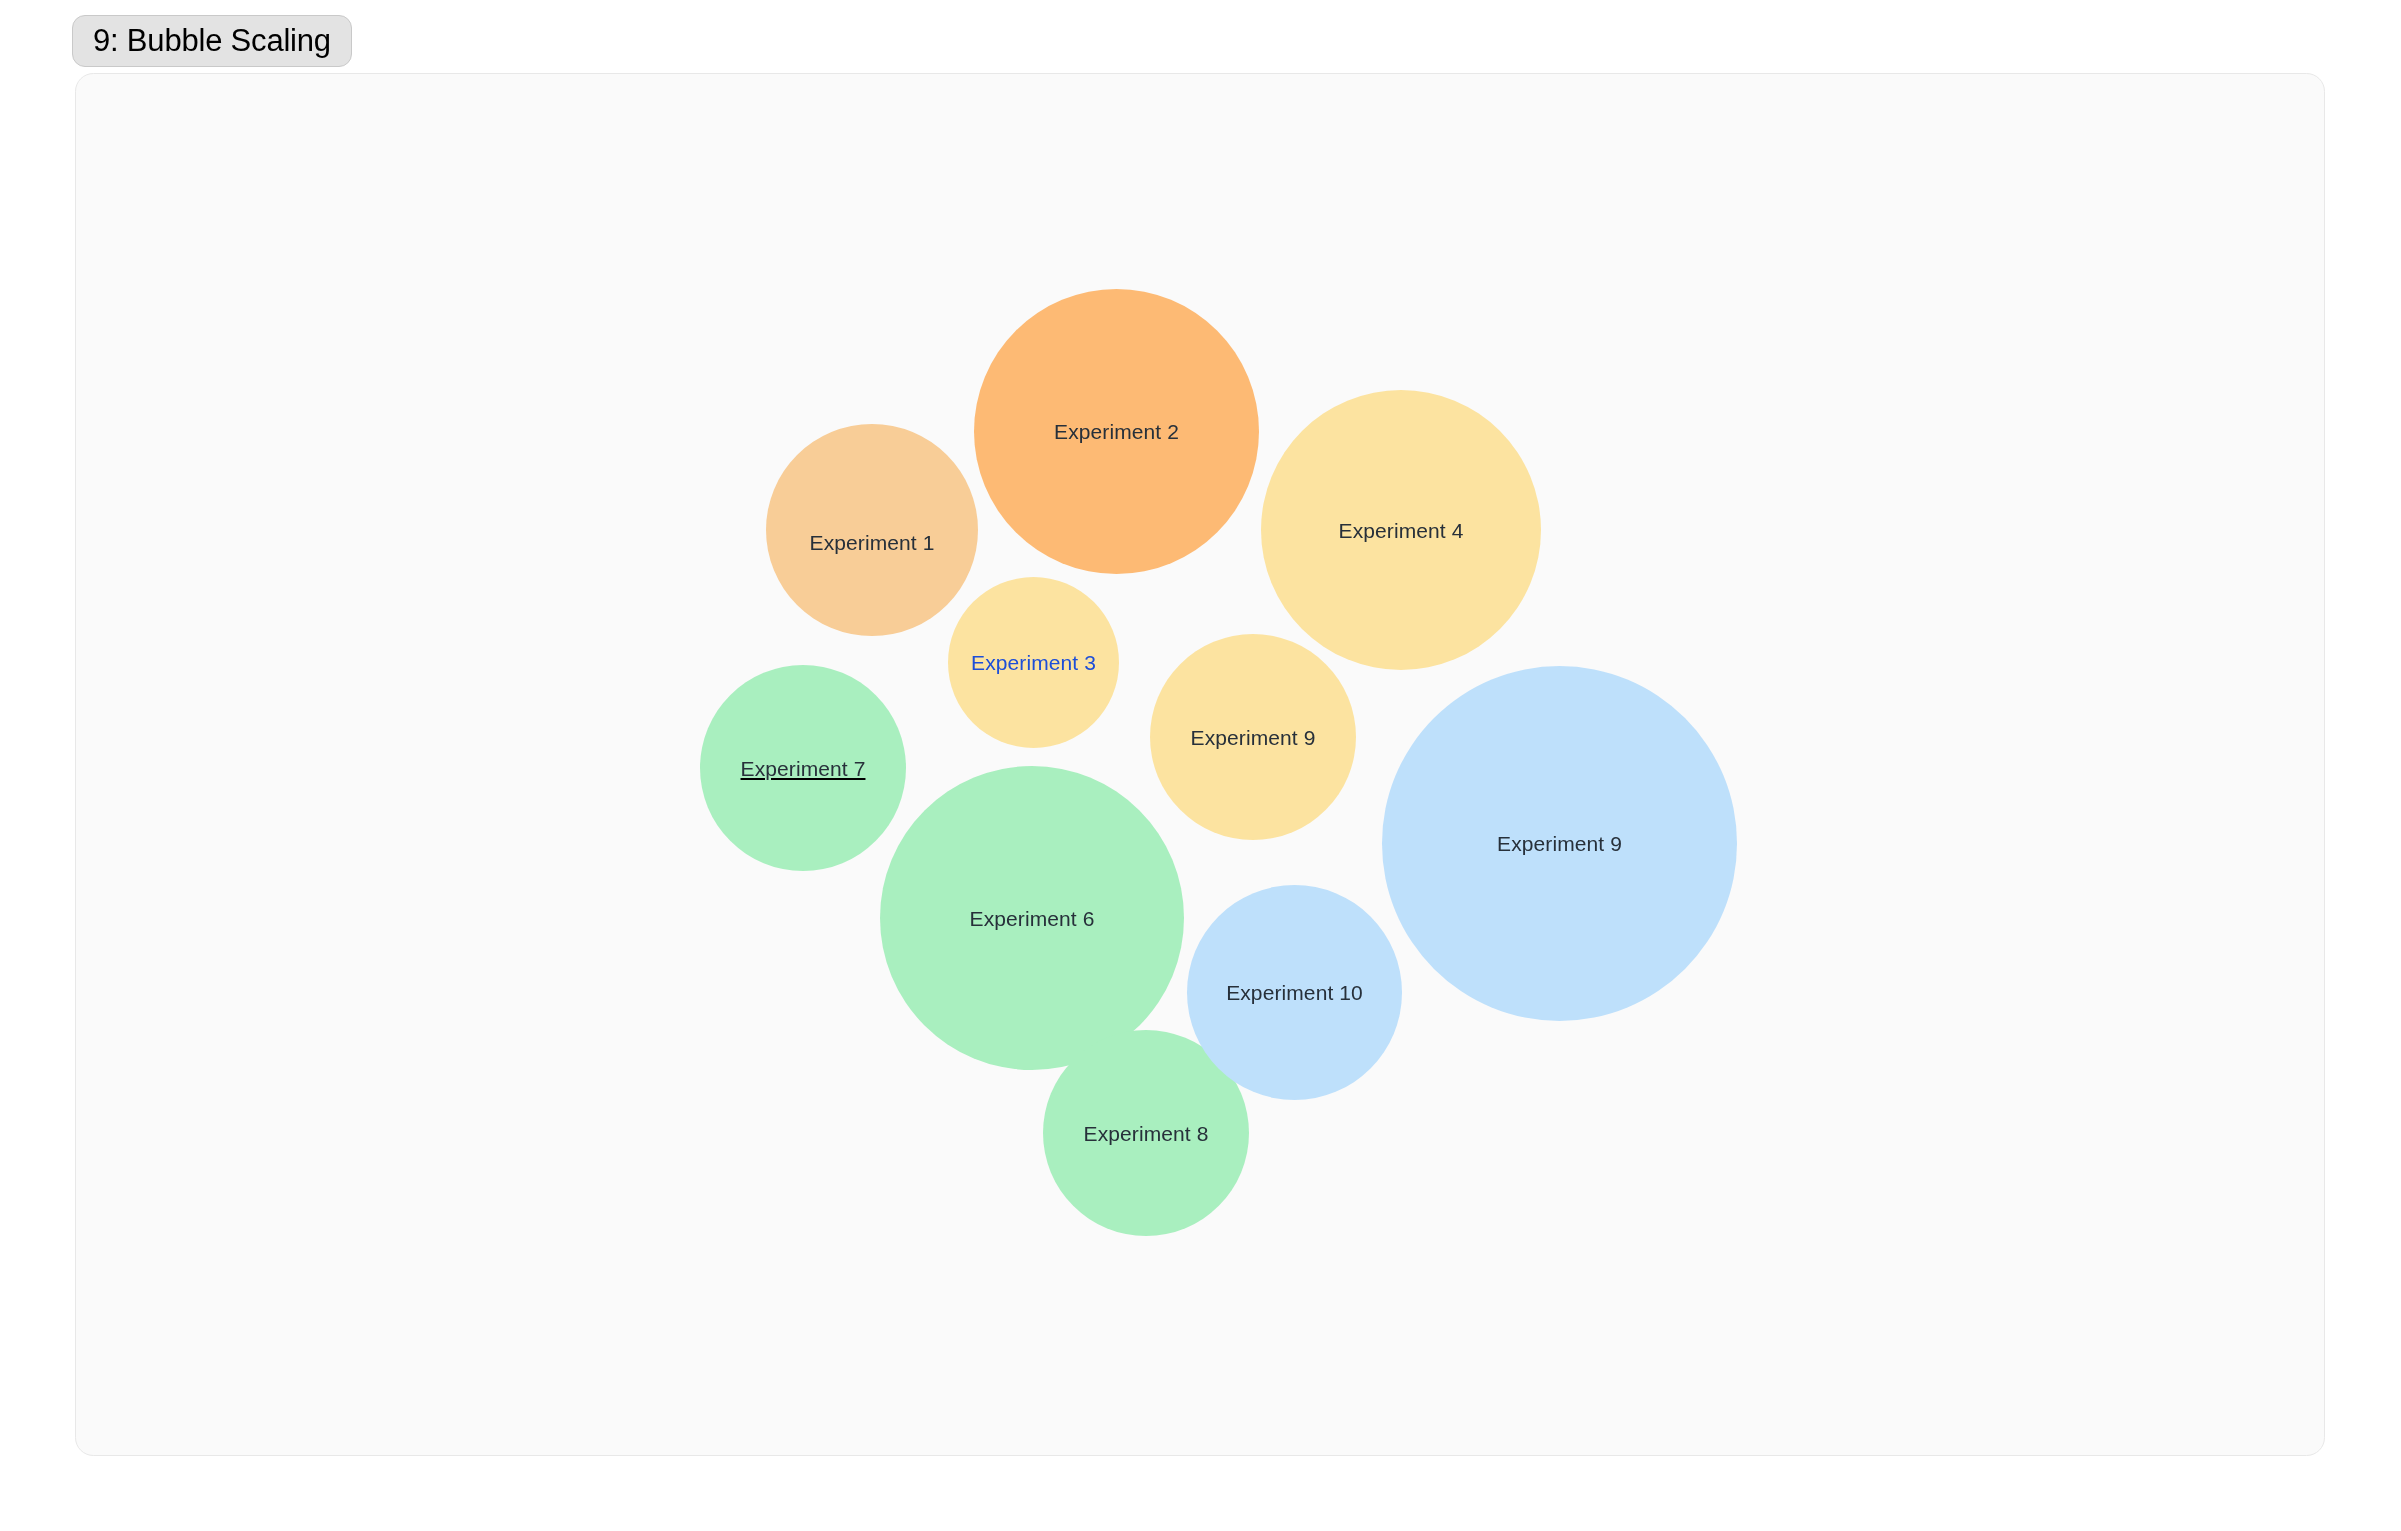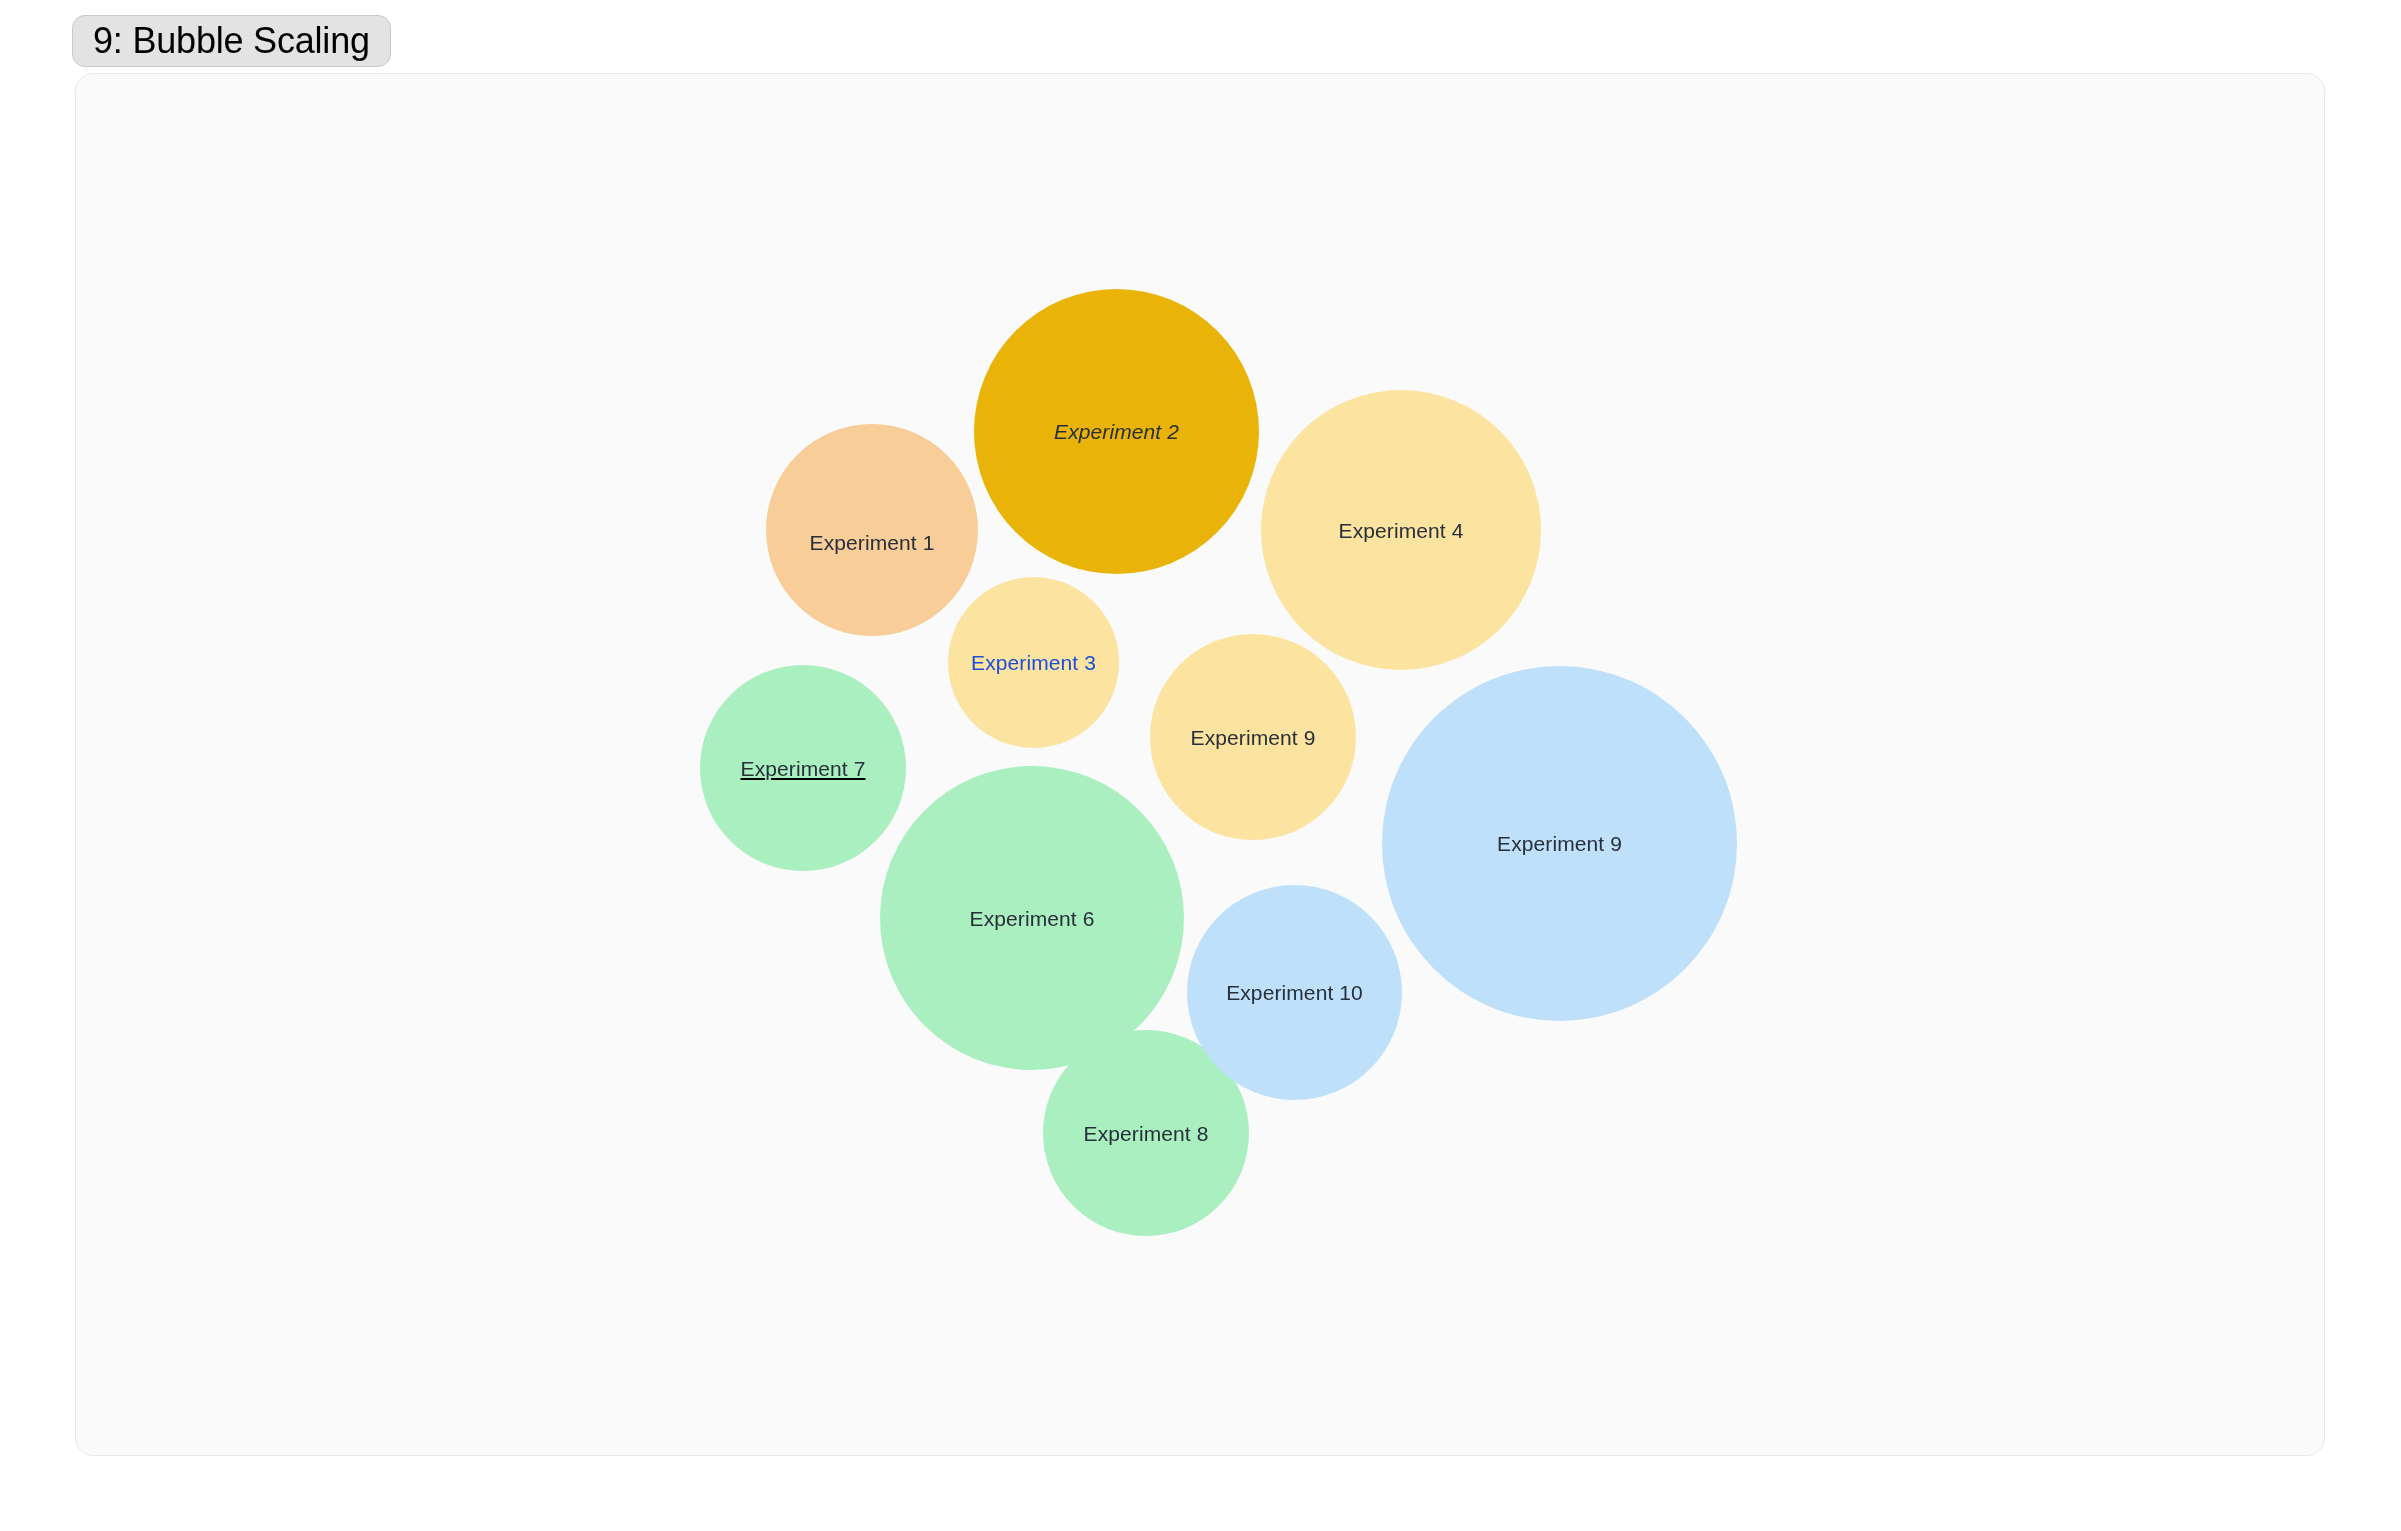--- a/index.html
+++ b/index.html
@@ -32,21 +32,21 @@
     display: flex;
     align-items: center;
     padding: 0 20px;
     background: #e3e3e3;
     border: 1.4px solid #c9c9c9;
     border-radius: 13px;
     box-sizing: border-box;
     z-index: 5;
   }
   .title-badge .label {
-    font-size: 36px;
+    font-size: 31px;
     line-height: 1;
     color: #000000;
     white-space: nowrap;
     letter-spacing: -0.2px;
   }
 
   
   .chart-card {
     position: absolute;
     left: 75px;
@@ -93,21 +93,21 @@
 
   <div class="title-badge">
     <span class="label">9: Bubble Scaling</span>
   </div>
 
   <div class="chart-card">
     <div class="bubble-layer" id="bubble-layer">
         <div class="bubble" style="left: 690px; top: 350px; width: 212px; height: 212px; background: rgb(248, 205, 151);">
           <span class="bubble-label" style="color: rgb(39, 48, 58); margin-top: 24px;">Experiment 1</span>
         </div>
-        <div class="bubble" style="left: 898px; top: 215px; width: 285px; height: 285px; background: #eab308; font-style: italic;">
+        <div class="bubble" style="left: 898px; top: 215px; width: 285px; height: 285px; background: #fdba74;">
           <span class="bubble-label" style="color: rgb(39, 48, 58);">Experiment 2</span>
         </div>
         <div class="bubble" style="left: 872px; top: 503px; width: 171px; height: 171px; background: rgb(252, 227, 160);">
           <span class="bubble-label" style="color: #1d4ed8;">Experiment 3</span>
         </div>
         <div class="bubble" style="left: 1185px; top: 316px; width: 280px; height: 280px; background: rgb(252, 227, 160);">
           <span class="bubble-label" style="color: rgb(39, 48, 58);">Experiment 4</span>
         </div>
         <div class="bubble" style="left: 1074px; top: 560px; width: 206px; height: 206px; background: rgb(252, 227, 160);">
           <span class="bubble-label" style="color: rgb(39, 48, 58);">Experiment 9</span>

